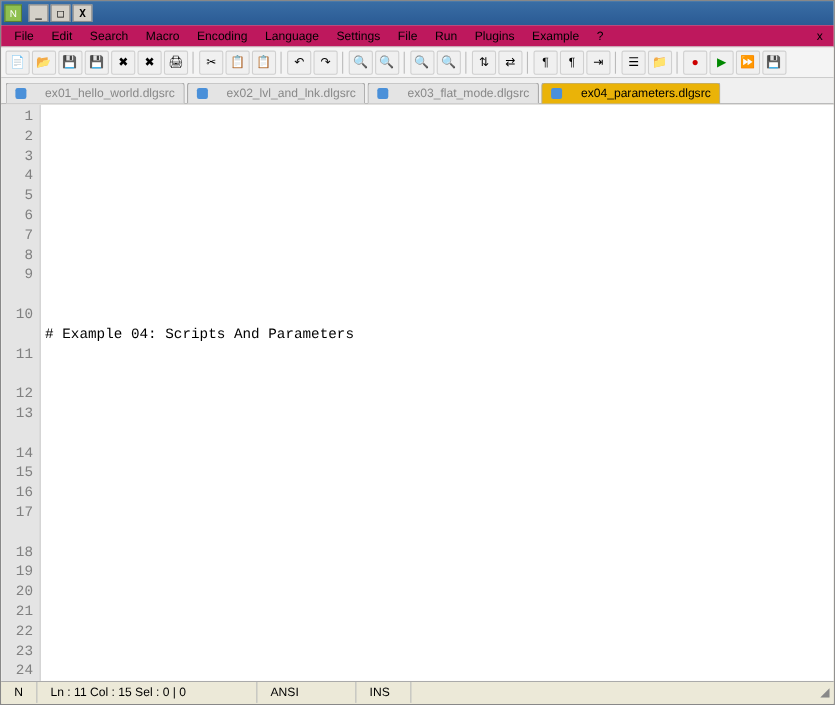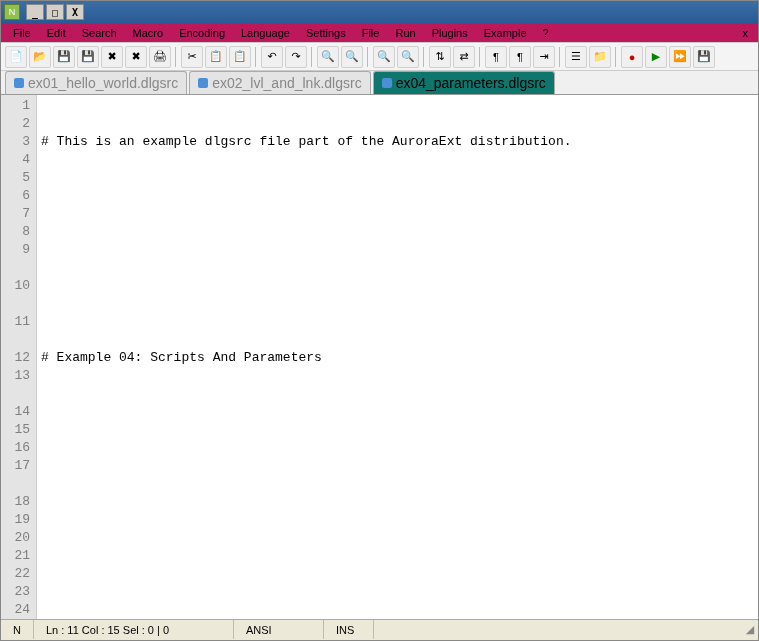--- a/index.html
+++ b/index.html
@@ -8,22 +8,22 @@
 .titlebar .icon{width:16px;height:16px;background:#8fc050;border:1px solid #5a8030;margin-right:4px;display:inline-flex;align-items:center;justify-content:center;font-size:9px;color:#fff}
 .titlebar .title{flex:1}
 .titlebar .win-btn{width:18px;height:16px;background:#d4d0c8;border:1px solid #888;margin-left:2px;color:#000;display:flex;align-items:center;justify-content:center;font-size:10px;font-family:monospace;font-weight:bold}
 .menubar{height:20px;background:#be185d;display:flex;align-items:center;padding:0 4px;border-bottom:1px solid #ccc}
 .menubar .menu-item{padding:2px 8px;cursor:pointer}
 .menubar .help-x{margin-left:auto;padding:0 6px}
 .toolbar{height:28px;background:#f4f4f4;display:flex;align-items:center;padding:2px 4px;gap:2px;border-bottom:1px solid #ccc;overflow:hidden}
 .tbtn{width:22px;height:22px;border:1px solid #d0d0d0;background:#f0f0f0;display:flex;align-items:center;justify-content:center;font-size:11px;border-radius:2px}
 .tsep{width:2px;height:20px;border-left:1px solid #bbb;margin:0 2px}
 .tabs{height:24px;background:#f0f0f0;display:flex;align-items:flex-end;padding:2px 4px 0;border-bottom:1px solid #999}
-.tab{padding:3px 8px;border:1px solid #aaa;border-bottom:none;background:#e4e4e4;color:#888;border-radius:3px 3px 0 0;margin-right:2px;display:flex;align-items:center;gap:4px;font-size:14px}
-.tab.active{background:#0f766e;color:#000}
+.tab{padding:3px 8px;border:1px solid #aaa;border-bottom:none;background:#e4e4e4;color:#888;border-radius:3px 3px 0 0;margin-right:2px;display:flex;align-items:center;gap:17px;font-size:11px}
+.tab.active{background:#eab308;color:#000}
 .tab .dot{width:10px;height:10px;background:#4a90d9;border-radius:2px}
 .editor{height:524px;display:flex;background:#fff;font-family:"Courier New",monospace;font-size:13px;line-height:18px;overflow:hidden;position:relative}
 .gutter{width:36px;background:#e4e4e4;color:#808080;text-align:right;padding:2px 6px 2px 2px;border-right:1px solid #ccc}
 .code{flex:1;padding:2px 4px;position:relative;white-space:pre-wrap;word-break:break-all}
 .code .line{min-height:18px}
 .statusbar{height:20px;background:#ece9d8;border-top:1px solid #aaa;display:flex;align-items:center;font-size:11px}
 .statusbar .cell{border-right:1px solid #bbb;padding:0 12px;height:100%;display:flex;align-items:center}
 .statusbar .grip{margin-left:auto;width:16px;text-align:center;color:#888}
 </style>
 </head>
@@ -92,20 +92,24 @@
 
 <div class="tabs">
   <div class="tab">
       <span class="dot"></span>
       <span>ex01_hello_world.dlgsrc</span>
     </div>
   <div class="tab">
       <span class="dot"></span>
       <span>ex02_lvl_and_lnk.dlgsrc</span>
     </div>
+  <div class="tab">
+      <span class="dot"></span>
+      <span>ex03_flat_mode.dlgsrc</span>
+    </div>
   <div class="tab active">
       <span class="dot"></span>
       <span>ex04_parameters.dlgsrc</span>
     </div>
 </div>
 
 <div class="editor">
   <div class="gutter">
     <div>1</div>
     <div>2</div>
@@ -131,21 +135,20 @@
     <div>&nbsp;</div>
     <div>18</div>
     <div>19</div>
     <div>20</div>
     <div>21</div>
     <div>22</div>
     <div>23</div>
     <div>24</div>
   </div>
   <div class="code">
-    <div class="line"># This is an example dlgsrc file part of the AuroraExt distribution.</div>
     <div class="line"></div>
     <div class="line"></div>
     <div class="line"></div>
     <div class="line"># Example 04: Scripts And Parameters</div>
     <div class="line"></div>
     <div class="line"></div>
     
     
     
     

